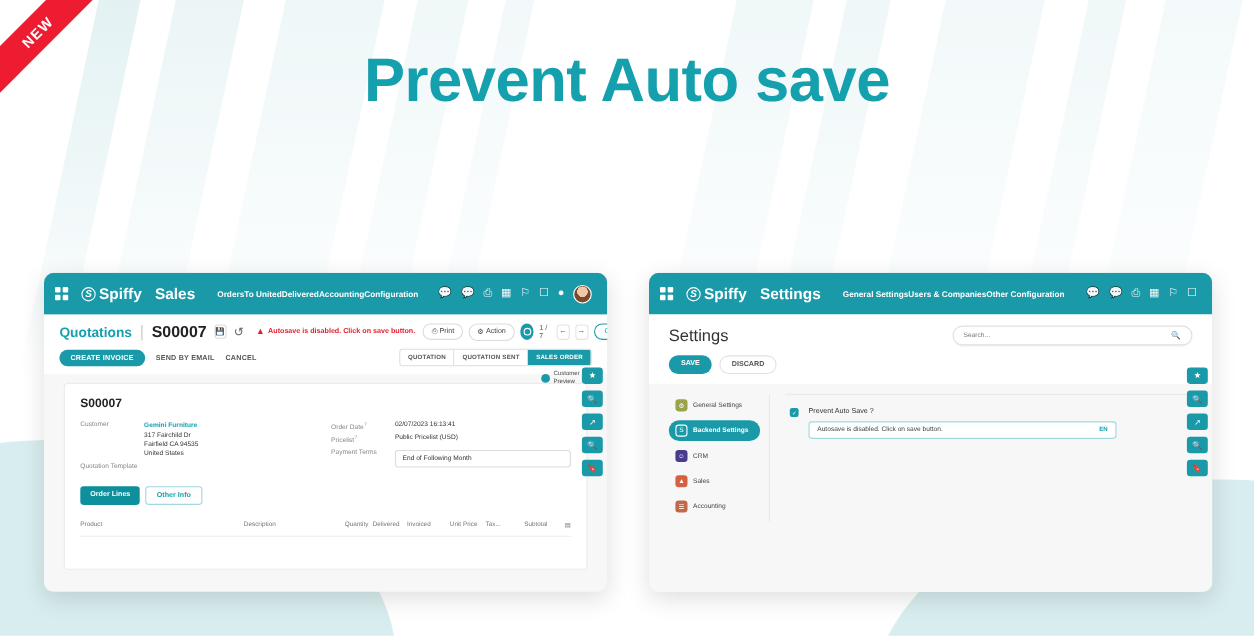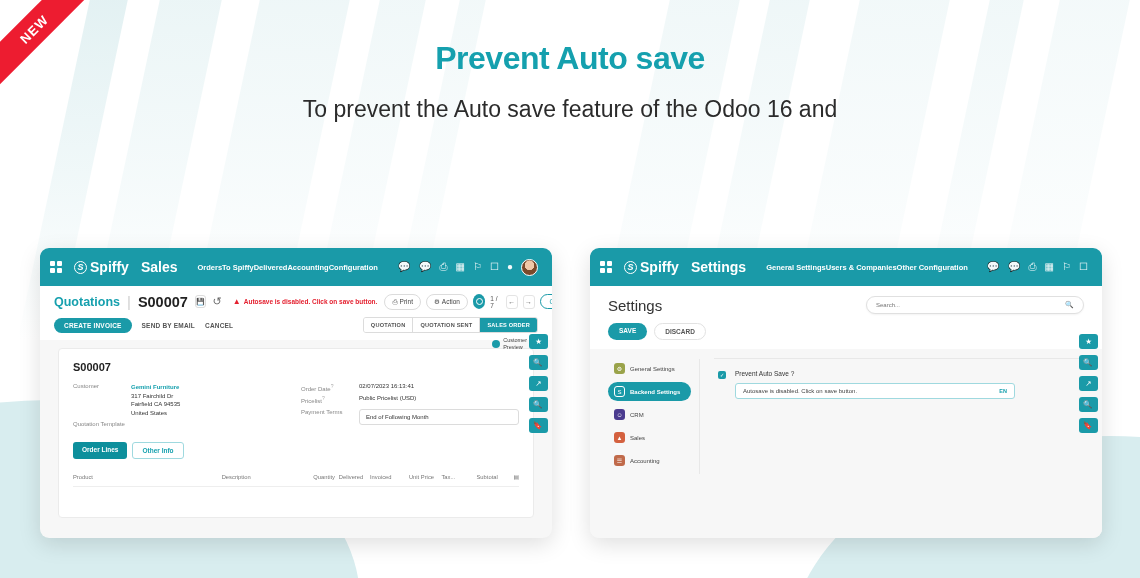--- a/index.html
+++ b/index.html
@@ -32,21 +32,21 @@
     z-index: 30;
     display: flex; align-items: center; justify-content: center;
   }
   #ribbon span {
     color:#fff; font-size: 13px; font-weight: bold; letter-spacing: 1.2px;
   }
 
   
   #header { position: relative; z-index: 5; text-align: center; padding-top: 40px; }
   #title {
-    font-size: 32px; font-weight: bold; color: #15a0ae; letter-spacing: -0.5px;
+    font-size: 56px; font-weight: bold; color: #15a0ae; letter-spacing: -0.5px;
   }
   #subtitle {
     margin-top: 18px; font-size: 23px; color: #2b2b2b; line-height: 1.3;
   }
 
   
   .panel {
     position: absolute; top: 248px; border-radius: 9px;
     background: #f7f7f7;
     box-shadow: 0 6px 22px rgba(0,0,0,.13);
@@ -241,41 +241,40 @@
   <div class="blob" style="left:790px;  top:436px; width:640px; height:420px;"></div>
 </div>
 
 <div id="ribbon">
   <span>NEW</span>
 </div>
 
 <div id="header">
   <div id="title">Prevent Auto save</div>
   <div id="subtitle">
-    <div>To prevent the Auto save feature of the Odoo 16 and</div>
   </div>
 </div>
 
 <div class="panel" id="panel-left">
 
   <div class="navbar">
     <div class="apps-grid">
         <i></i>
         <i></i>
         <i></i>
         <i></i>
       </div>
     <div class="brand">
       <span class="brand-mark">S</span>
       <span>Spiffy</span>
     </div>
     <span class="app-name">Sales</span>
     <div class="nav-links">
       <span>Orders</span>
-      <span>To Spiffy</span>
+      <span>To United</span>
       <span>Delivered</span>
       <span>Accounting</span>
       <span>Configuration</span>
     </div>
     <div class="nav-right">
       <span class="nav-ico">💬</span>
       <span class="nav-ico">💬</span>
       <span class="nav-ico">⎙</span>
       <span class="nav-ico">▦</span>
       <span class="nav-ico">⚐</span>

